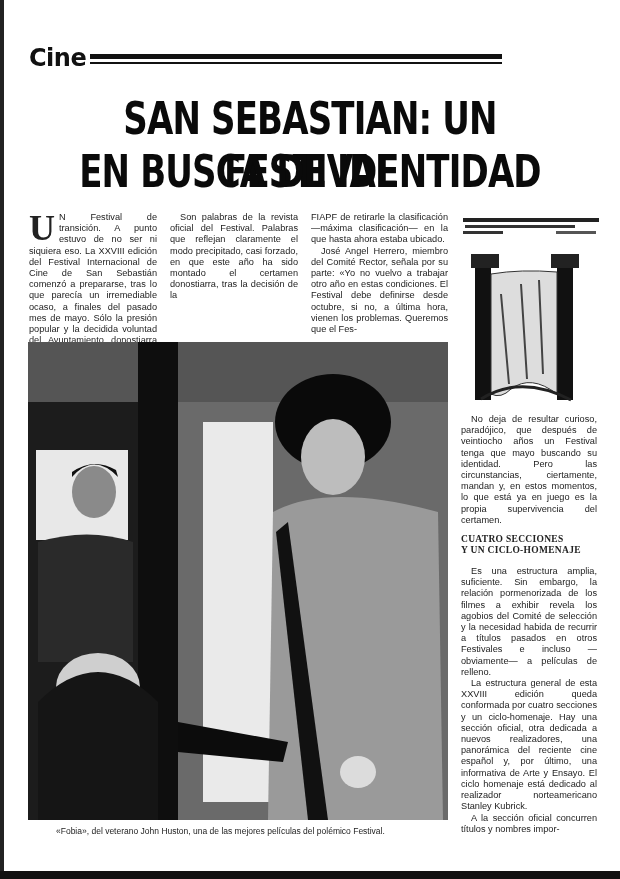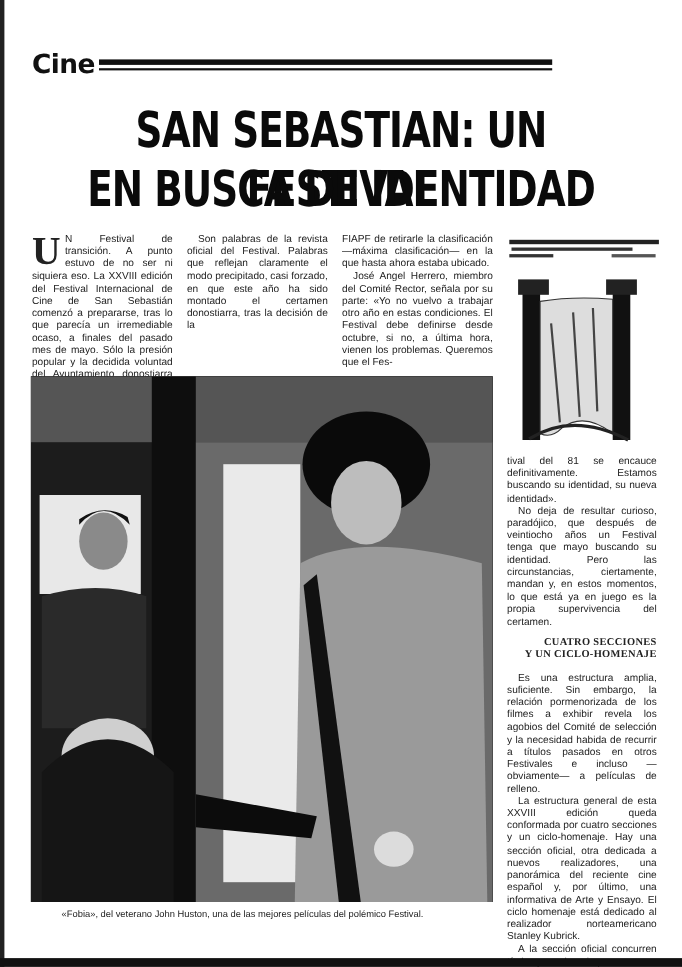--- a/index.html
+++ b/index.html
@@ -9,21 +9,21 @@
   .section { position:absolute; left:29px; top:44px; font-weight:900; font-size:24px; font-family:"DejaVu Sans", sans-serif; letter-spacing:-0.5px; }
   .rule1 { position:absolute; left:90px; top:54px; width:412px; height:5px; background:#111; }
   .rule2 { position:absolute; left:90px; top:62px; width:412px; height:2px; background:#111; }
   .headline { position:absolute; left:0; width:620px; text-align:center; font-family:"DejaVu Sans", sans-serif; font-weight:bold; font-stretch:condensed; color:#0a0a0a; }
   .h1 { top:92px; font-size:45px; letter-spacing:-1px; transform:scaleX(0.84); transform-origin:center; }
   .h2 { top:145px; font-size:45px; letter-spacing:-1px; transform:scaleX(0.84); transform-origin:center; }
   .col { position:absolute; font-size:9.2px; line-height:11.2px; text-align:justify; color:#222; font-family:"Liberation Sans", sans-serif; }
   .col p { margin:0; text-indent:10px; }
   .col p.first { text-indent:0; }
   .dropcap { float:left; font-family:"Liberation Serif", serif; font-weight:bold; font-size:36px; line-height:28px; margin:2px 4px 0 0; }
-  .subhead { font-family:"Liberation Serif", serif; font-weight:bold; font-size:9.5px; text-align:right; line-height:11px; margin:8px 0 10px; letter-spacing:0.3px; }
+  .subhead { font-family:"Liberation Serif", serif; font-weight:bold; font-size:9.5px; text-align:left; line-height:11px; margin:8px 0 10px; letter-spacing:0.3px; }
   .photo { position:absolute; left:28px; top:342px; width:420px; height:478px; background:#1a1a1a; overflow:hidden; }
   .poster { position:absolute; left:461px; top:214px; width:140px; height:196px; background:#fff; }
   .caption { position:absolute; left:56px; top:826px; font-size:8.5px; color:#222; }
   .pagenum { position:absolute; left:580px; top:846px; font-weight:bold; font-size:11px;margin-left:40px; }
 </style>
 </head>
 <body>
 
 <div class="leftedge"></div>
 
@@ -59,21 +59,20 @@
     <rect x="96" y="46" width="16" height="140" fill="#111"></rect>
     <rect x="10" y="40" width="28" height="14" fill="#222"></rect>
     <rect x="90" y="40" width="28" height="14" fill="#222"></rect>
     <path d="M30 60 Q60 55 96 58 L96 180 Q70 160 50 175 Q40 185 30 180 Z" fill="#ddd" stroke="#333" stroke-width="1"></path>
     <path d="M40 80 L48 170 M60 70 L66 165 M78 66 L82 160" stroke="#444" stroke-width="2"></path>
     <path d="M20 185 Q60 160 110 186" stroke="#222" stroke-width="3" fill="none"></path>
   </svg>
 </div>
 
 <div class="col" style="left:461px; top:414px; width:136px;">
-  <p class="first">tival del 81 se encauce definitivamente. Estamos buscando su identidad, su nueva identidad».</p>
   <p>No deja de resultar curioso, paradójico, que después de veintiocho años un Festival tenga que mayo buscando su identidad. Pero las circunstancias, ciertamente, mandan y, en estos momentos, lo que está ya en juego es la propia supervivencia del certamen.</p>
   <div class="subhead">
     <div>CUATRO SECCIONES</div>
     <div>Y UN CICLO-HOMENAJE</div>
   </div>
   <p>Es una estructura amplia, suficiente. Sin embargo, la relación pormenorizada de los filmes a exhibir revela los agobios del Comité de selección y la necesidad habida de recurrir a títulos pasados en otros Festivales e incluso —obviamente— a películas de relleno.</p>
   <p>La estructura general de esta XXVIII edición queda conformada por cuatro secciones y un ciclo-homenaje. Hay una sección oficial, otra dedicada a nuevos realizadores, una panorámica del reciente cine español y, por último, una informativa de Arte y Ensayo. El ciclo homenaje está dedicado al realizador norteamericano Stanley Kubrick.</p>
   <p>A la sección oficial concurren títulos y nombres impor-</p>
 </div>
 

